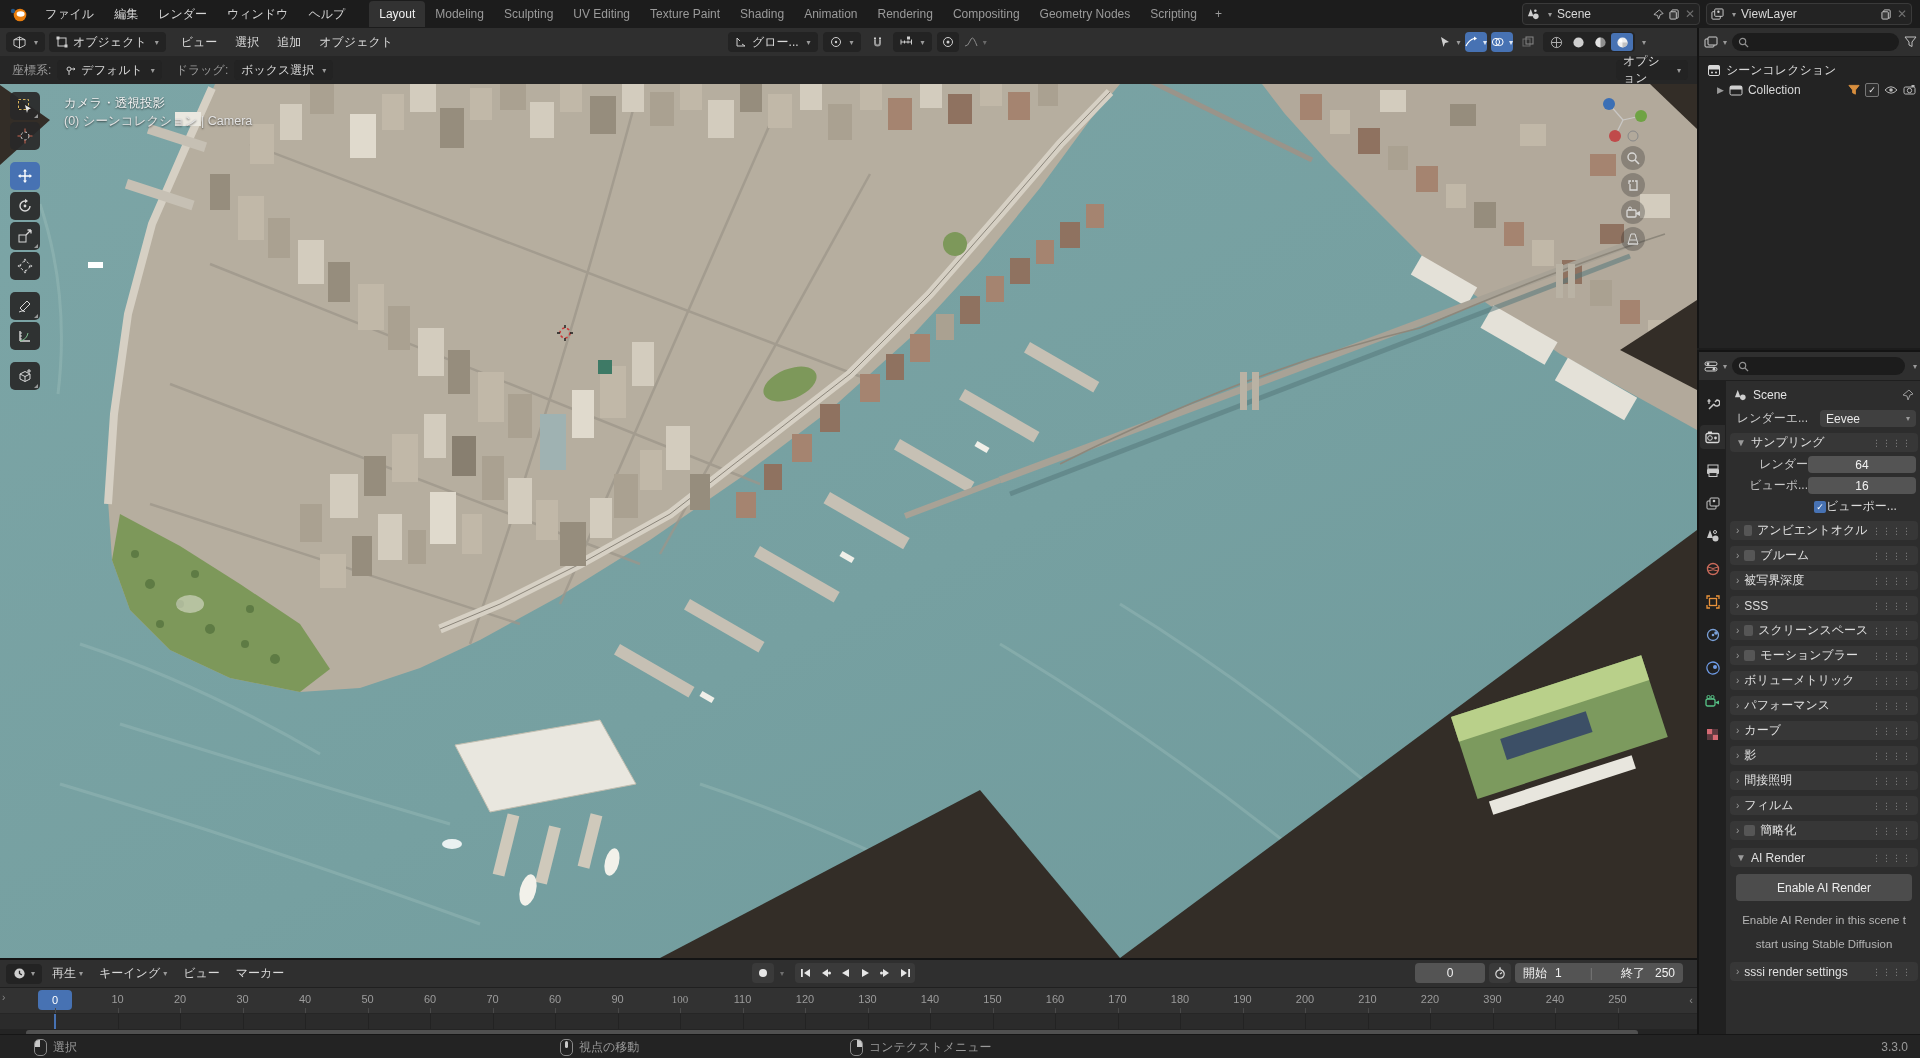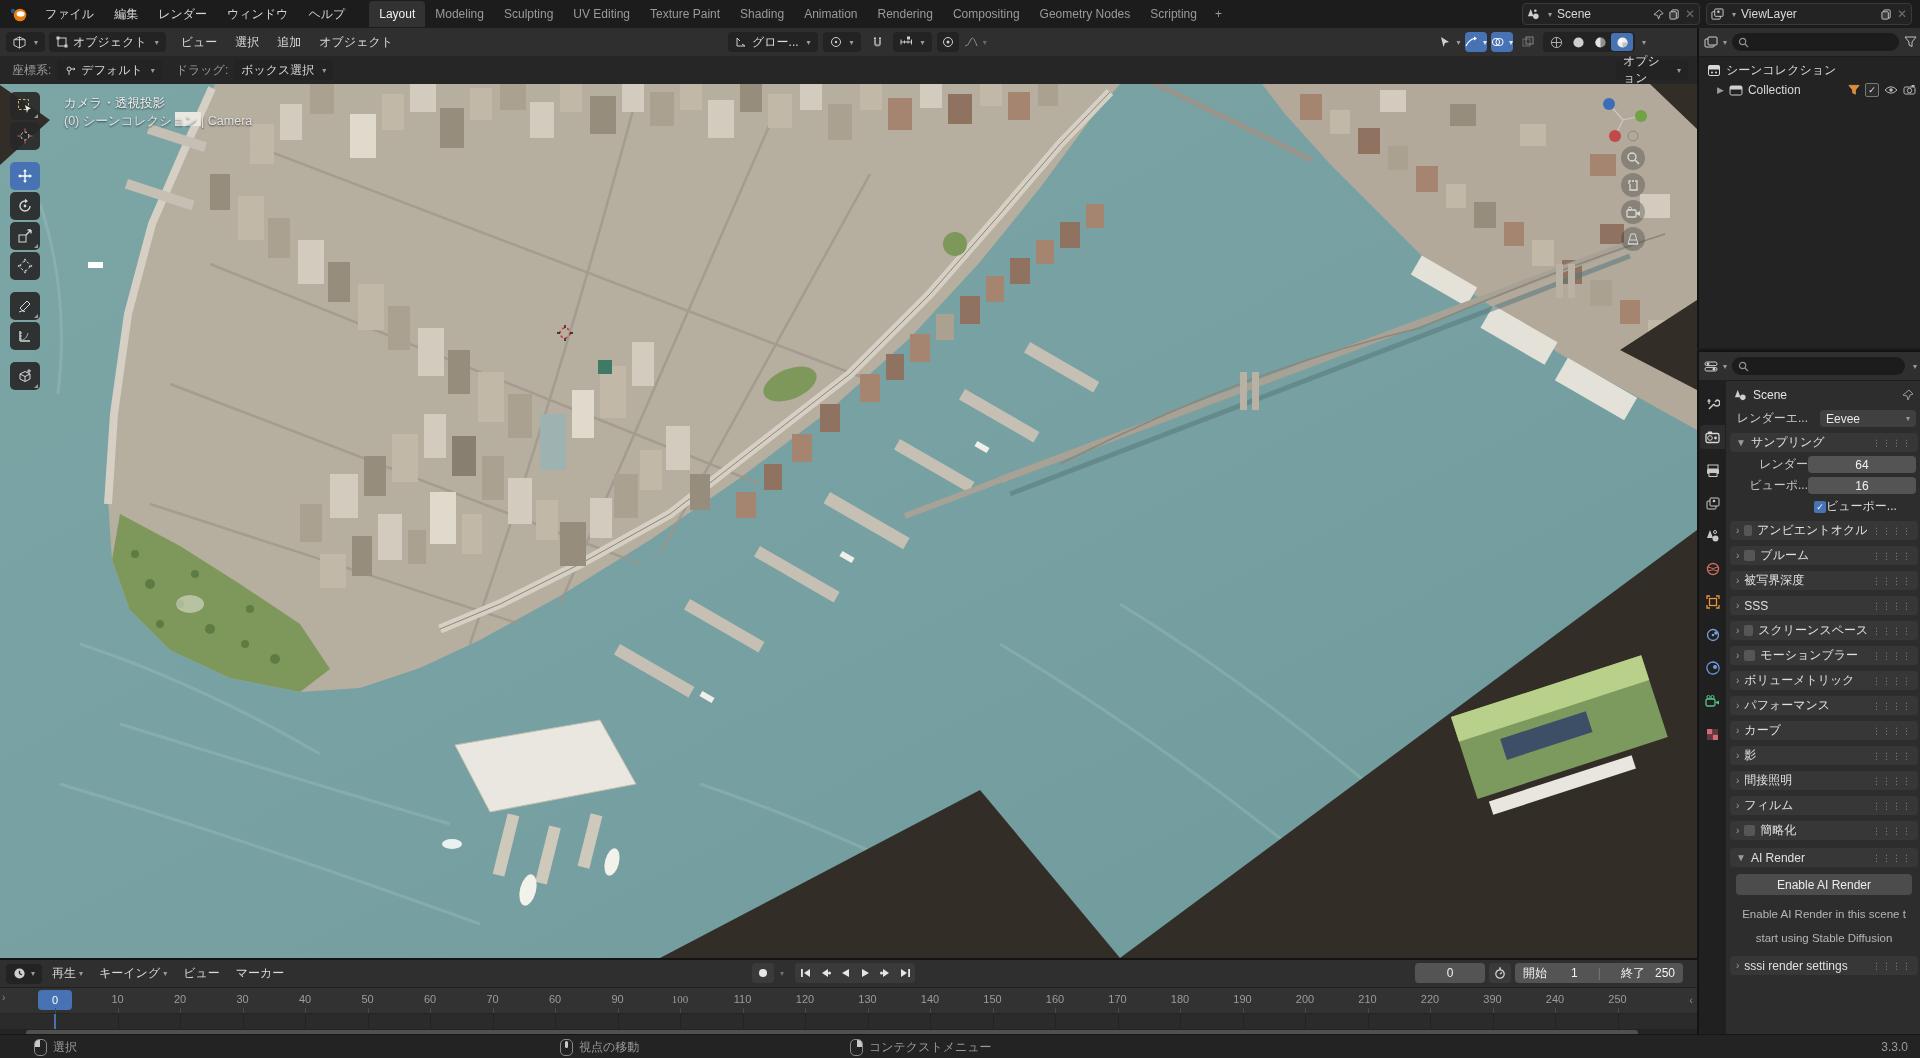--- a/index.html
+++ b/index.html
@@ -67,21 +67,21 @@
   .crumb{display:flex;align-items:center;gap:6px;padding:8px 8px 4px 8px;color:#e4e4e4;}
   .prop-row{display:flex;align-items:center;margin:4px 6px;}
   .prop-row .plabel{flex:0 0 76px;text-align:right;color:#c9c9c9;}
   .field{flex:1;background:#545454;border-radius:4px;height:17px;display:flex;align-items:center;justify-content:center;color:#f2f2f2;}
   .enum{flex:1;background:#404040;border-radius:4px;height:17px;display:flex;align-items:center;padding:0 6px;color:#e8e8e8;justify-content:space-between;margin-left:12px;}
   .panel-pill{margin:6px 4px 0 4px;background:#373737;border-radius:4px;height:19px;display:flex;align-items:center;padding:0 6px;gap:5px;color:#e0e0e0;}
   .panel-pill .arrow{color:#9a9a9a;font-size:10px;}
   .panel-pill .dots{margin-left:auto;color:#7a7a7a;font-size:9px;letter-spacing:1px;}
   .chk-ghost{width:11px;height:11px;background:#565656;border-radius:2px;}
   .chk-blue{width:12px;height:12px;background:#4772b3;border-radius:2px;color:#fff;font-size:9px;display:flex;align-items:center;justify-content:center;}
-  .ai-btn{margin:7px 10px 0 10px;background:#4c4c4c;border-radius:4px;height:21px;display:flex;align-items:center;justify-content:center;color:#ececec;}
+  .ai-btn{margin:7px 10px 0 10px;background:#4c4c4c;border-radius:4px;height:27px;display:flex;align-items:center;justify-content:center;color:#ececec;}
   .ai-desc{margin-top:7px;text-align:center;color:#b5b5b5;font-size:11.5px;line-height:24px;}
 
   
   #timeline{left:0;top:958px;width:1697px;height:76px;background:#2a2a2a;border-top:2px solid #141414;}
   #tl-header{height:27px;background:#2f2f2f;border-bottom:1px solid #202020;display:flex;align-items:center;padding:0 6px;gap:2px;position:relative;}
   #tl-header .menu{padding:0 8px;color:#dadada;display:flex;align-items:center;}
   #transport{position:absolute;left:752px;top:3px;display:flex;align-items:center;gap:3px;}
   .tp-group{display:flex;background:#3a3a3a;border-radius:4px;overflow:hidden;}
   .tp-btn{width:20px;height:20px;display:flex;align-items:center;justify-content:center;color:#e6e6e6;}
   .rec-btn{width:22px;height:20px;background:#3a3a3a;border-radius:4px;display:flex;align-items:center;justify-content:center;}
@@ -1020,21 +1020,21 @@
 
       <div id="tl-fields">
         <div class="tl-field" style="width:70px">0</div>
         <div class="rec-btn">
           <svg width="12" height="12" viewBox="0 0 12 12">
               <circle cx="6" cy="7" r="4.2" fill="none" stroke="#d6d6d6" stroke-width="1.2"></circle>
               <path d="M6 7 L8 5.5 M5 1 H7 M6 1 V2.8" stroke="#d6d6d6" stroke-width="1.2" fill="none"></path>
             </svg>
         </div>
         <div class="tl-field" style="width:152px;justify-content:space-between;padding:0 8px">
-          <span class="row" style="gap:24px">
+          <span class="row" style="gap:8px">
               <span>開始</span>
               <span>1</span>
             </span>
           <span style="color:#777">|</span>
           <span class="row" style="gap:10px">
               <span>終了</span>
               <span>250</span>
             </span>
         </div>
       </div>

